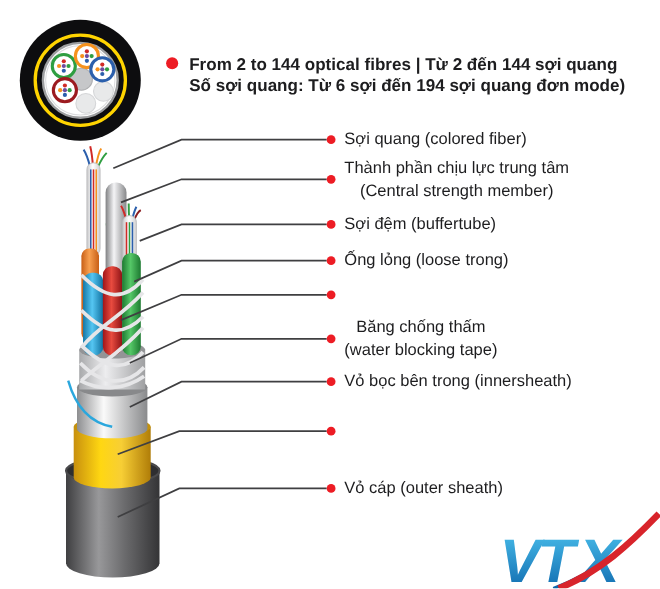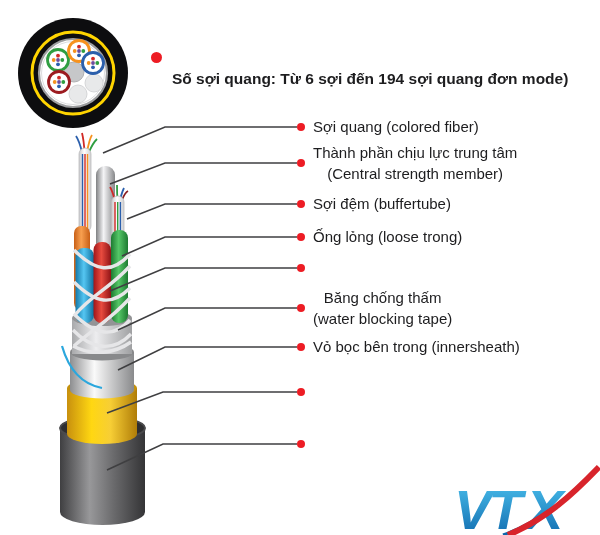--- a/index.html
+++ b/index.html
@@ -221,21 +221,21 @@
     <g transform="translate(450,465)">
       <text x="4" y="64" class="logo-text" font-family="Liberation Sans, DejaVu Sans, sans-serif" font-size="56" font-weight="bold" font-style="italic" letter-spacing="-3" fill="url(#gLogoBlue)">VT</text>
       <text x="76" y="64" class="logo-text" font-family="Liberation Sans, DejaVu Sans, sans-serif" font-size="56" font-weight="bold" font-style="italic" letter-spacing="-3" fill="url(#gLogoBlue)">X</text>
       <path d="M53,70 C91,56 117,34 144,6" fill="none" stroke="#0d66ab" stroke-width="3"></path>
       <path d="M58,70 C96,54 122,30 149,2" fill="none" stroke="#d8242b" stroke-width="6"></path>
     </g>
   </svg>
 
   <div class="bullet"></div>
   <div class="header">
-    <br>
+    <span>From 2 to 144 optical fibres  | Từ 2 đến 144 sợi quang</span><br>
     <span>Số sợi quang: Từ 6 sợi đến 194 sợi quang đơn mode)</span>
   </div>
 
   <div class="lbl" style="top:117px">
     <span>Sợi quang (colored fiber)</span>
   </div>
   <div class="lbl two" style="top:142px">
     <span>Thành phần chịu lực trung tâm</span>
     <span>(Central strength member)</span>
   </div>
@@ -245,14 +245,17 @@
   <div class="lbl" style="top:227px">
     <span>Ống lỏng (loose trong)</span>
   </div>
   <div class="lbl two" style="top:287px">
     <span>Băng chống thấm</span>
     <span>(water blocking tape)</span>
   </div>
   <div class="lbl" style="top:337px">
     <span>Vỏ bọc bên trong (innersheath)</span>
   </div>
+  <div class="lbl" style="top:434px">
+    <span>Vỏ cáp (outer sheath)</span>
+  </div>
 
 </div>
 
 </body></html>

